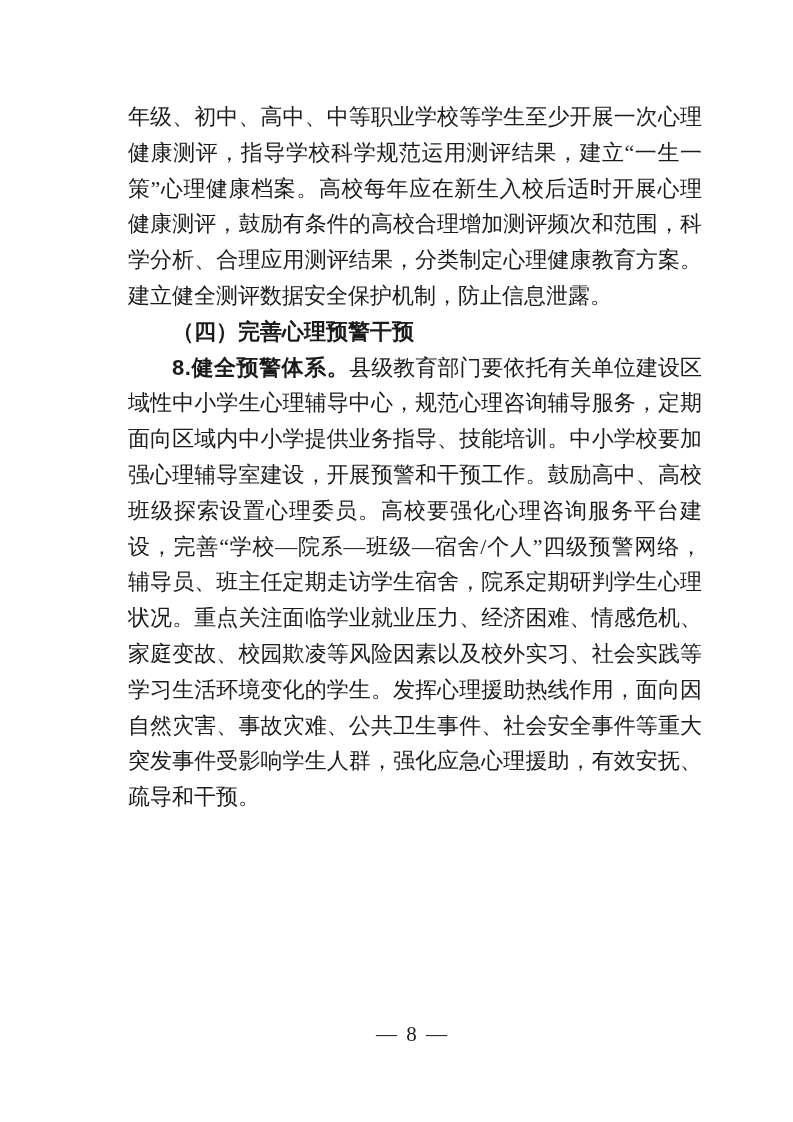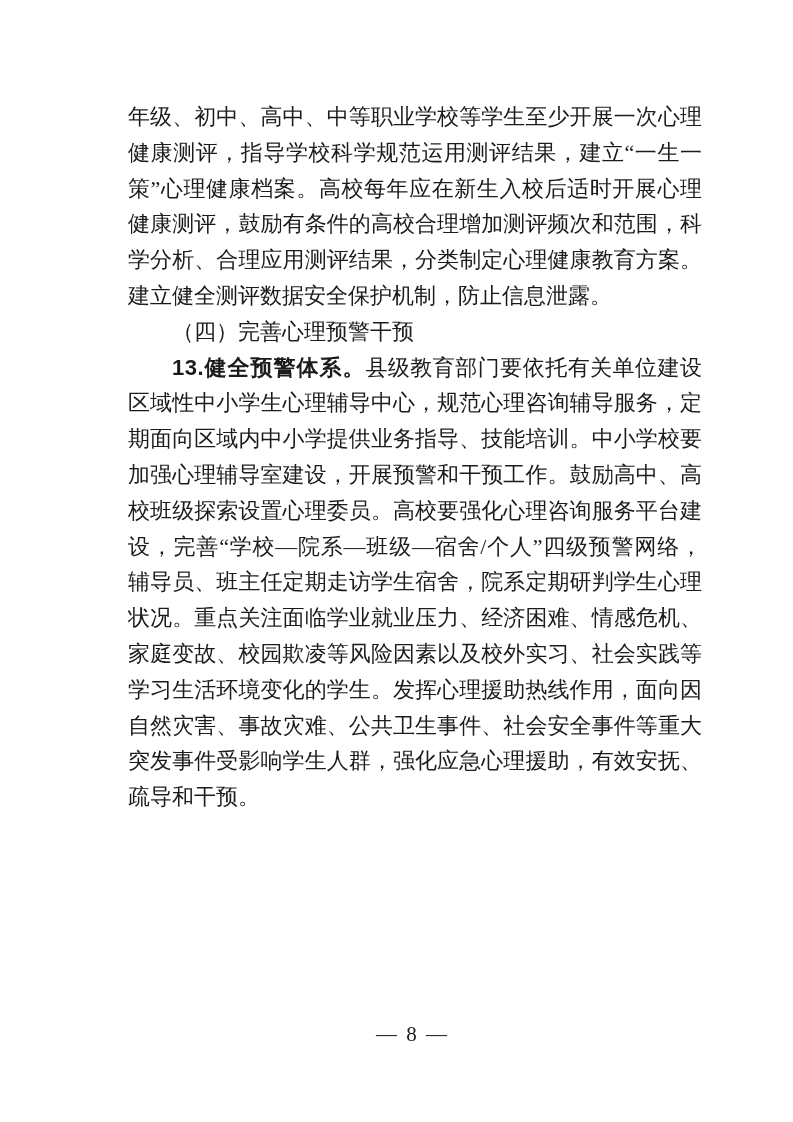--- a/index.html
+++ b/index.html
@@ -35,21 +35,21 @@
   }
   .para {
     margin: 0;
     padding: 0;
   }
   .para.indent {
     text-indent: 2em;
   }
   .section-heading {
     text-indent: 2em;
-    font-weight: normal;
+    font-weight: bold;
   }
   .bold-lead {
     font-weight: bold;
     font-family: "Liberation Sans", "DejaVu Sans", sans-serif;
     letter-spacing: 0.5px;
   }
   .footer {
     position: absolute;
     left: 0;
     top: 1019px;
@@ -64,19 +64,19 @@
 </head>
 <body>
 
 <div class="page">
   <div class="content">
 
     <p class="para">年级、初中、高中、中等职业学校等学生至少开展一次心理健康测评，指导学校科学规范运用测评结果，建立“一生一策”心理健康档案。高校每年应在新生入校后适时开展心理健康测评，鼓励有条件的高校合理增加测评频次和范围，科学分析、合理应用测评结果，分类制定心理健康教育方案。建立健全测评数据安全保护机制，防止信息泄露。</p>
 
     <p class="para section-heading">（四）完善心理预警干预</p>
 
-    <p class="para indent"><span class="bold-lead">13.健全预警体系。</span><span>县级教育部门要依托有关单位建设区域性中小学生心理辅导中心，规范心理咨询辅导服务，定期面向区域内中小学提供业务指导、技能培训。中小学校要加强心理辅导室建设，开展预警和干预工作。鼓励高中、高校班级探索设置心理委员。高校要强化心理咨询服务平台建设，完善“学校—院系—班级—宿舍/个人”四级预警网络，辅导员、班主任定期走访学生宿舍，院系定期研判学生心理状况。重点关注面临学业就业压力、经济困难、情感危机、家庭变故、校园欺凌等风险因素以及校外实习、社会实践等学习生活环境变化的学生。发挥心理援助热线作用，面向因自然灾害、事故灾难、公共卫生事件、社会安全事件等重大突发事件受影响学生人群，强化应急心理援助，有效安抚、疏导和干预。</span></p>
+    <p class="para indent"><span class="bold-lead">8.健全预警体系。</span><span>县级教育部门要依托有关单位建设区域性中小学生心理辅导中心，规范心理咨询辅导服务，定期面向区域内中小学提供业务指导、技能培训。中小学校要加强心理辅导室建设，开展预警和干预工作。鼓励高中、高校班级探索设置心理委员。高校要强化心理咨询服务平台建设，完善“学校—院系—班级—宿舍/个人”四级预警网络，辅导员、班主任定期走访学生宿舍，院系定期研判学生心理状况。重点关注面临学业就业压力、经济困难、情感危机、家庭变故、校园欺凌等风险因素以及校外实习、社会实践等学习生活环境变化的学生。发挥心理援助热线作用，面向因自然灾害、事故灾难、公共卫生事件、社会安全事件等重大突发事件受影响学生人群，强化应急心理援助，有效安抚、疏导和干预。</span></p>
 
 
   </div>
 
   <div class="footer">— 8 —</div>
 </div>
 
 </body></html>

